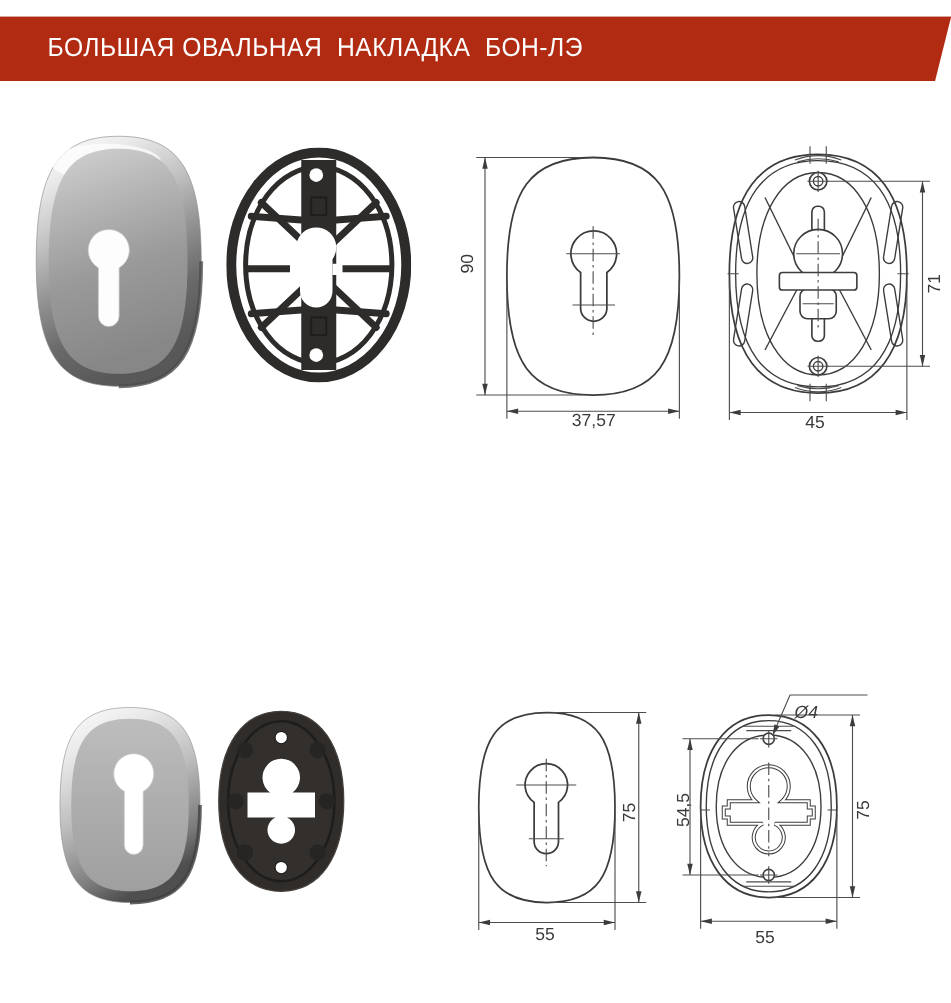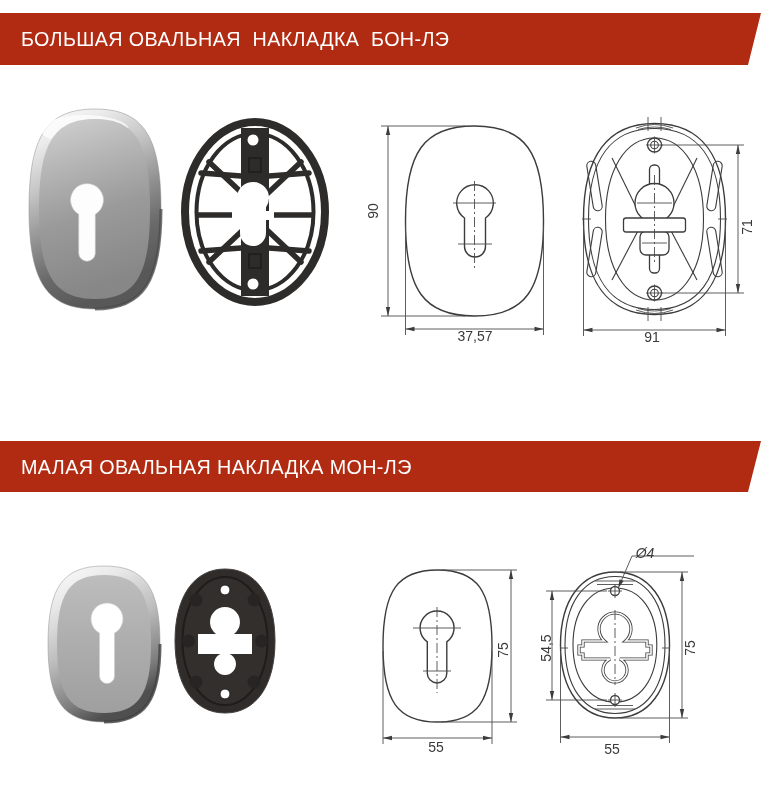--- a/index.html
+++ b/index.html
@@ -1,20 +1,20 @@
 <!DOCTYPE html>
 <html><head>
 <meta charset="utf-8">
 <style>
   html,body{margin:0;padding:0;background:#fff;}
   .page{position:relative;width:761px;height:802px;background:#fff;overflow:hidden;
         font-family:"Liberation Sans",sans-serif;}
   .banner{position:absolute;left:0;width:761px;background:#b02b11;
           clip-path:polygon(0 0,100% 0,calc(100% - 13px) 100%,0 100%);
-          display:flex;align-items:center;padding-left:21px;box-sizing:border-box;}
+          display:flex;align-items:center;padding-left:38px;box-sizing:border-box;}
   .banner-title{color:#ffffff;font-size:21px;letter-spacing:.4px;white-space:pre;
           transform:scaleX(.94);transform-origin:left center;}
   svg{position:absolute;}
   .dim{position:absolute;font-size:14px;color:#3a3a3a;white-space:nowrap;
        transform:translate(-50%,-50%);}
   .dim.v{transform:translate(-50%,-50%) rotate(-90deg);}
   .dim.i{font-style:italic;}
   
   .ol{fill:none;stroke:#3c3c3c;stroke-width:1.4;}
   .wh{fill:#ffffff;stroke:#3c3c3c;stroke-width:1.3;}
@@ -170,23 +170,20 @@
     </g>
     <g>
       <line class="tl" x1="25.5" y1="122" x2="25.5" y2="233"></line>
       <line class="tl" x1="167.5" y1="122" x2="167.5" y2="233"></line>
       <line class="tl" x1="25.5" y1="227" x2="167.5" y2="227"></line>
       <polygon class="ar" points="25.5,227 34.5,224.8 34.5,229.2"></polygon>
       <polygon class="ar" points="167.5,227 158.5,224.8 158.5,229.2"></polygon>
     </g>
   </svg>
 
-  <div class="banner" style="top:441px;height:51px;">
-    <span class="banner-title">МАЛАЯ ОВАЛЬНАЯ НАКЛАДКА МОН-ЛЭ</span>
-  </div>
 
   <svg style="left:45px;top:563px;" width="120" height="162" viewBox="0 0 120 162">
     <defs>
       <linearGradient id="p3o" x1="0" y1="0" x2="0.4" y2="1">
         <stop offset="0" stop-color="#ffffff"></stop>
           <stop offset=".25" stop-color="#e8e8e8"></stop>
         <stop offset=".55" stop-color="#bdbdbd"></stop>
           <stop offset=".85" stop-color="#7d7d7d"></stop>
         <stop offset="1" stop-color="#4f4f4f"></stop>
       </linearGradient>
@@ -298,22 +295,22 @@
       <line class="tl" x1="134.5" y1="136" x2="134.5" y2="228"></line>
       <line class="tl" x1="25.5" y1="222" x2="134.5" y2="222"></line>
       <polygon class="ar" points="25.5,222 34.5,219.8 34.5,224.2"></polygon>
       <polygon class="ar" points="134.5,222 125.5,219.8 125.5,224.2"></polygon>
     </g>
   </svg>
 
   <span class="dim v" style="left:373px;top:211px;">90</span>
   <span class="dim" style="left:475px;top:336px;">37,57</span>
   <span class="dim v" style="left:747px;top:227px;">71</span>
-  <span class="dim" style="left:652px;top:337px;">91</span>
+  <span class="dim" style="left:652px;top:337px;">45</span>
 
   <span class="dim v" style="left:503px;top:650px;">75</span>
   <span class="dim" style="left:436px;top:747px;">55</span>
   <span class="dim v" style="left:546px;top:648px;">54,5</span>
   <span class="dim v" style="left:690px;top:648px;">75</span>
   <span class="dim" style="left:612px;top:749px;">55</span>
-  <span class="dim i" style="left:645px;top:553px;">Ø4</span>
+  <span class="dim i" style="left:645px;top:569px;">Ø4</span>
 
 </div>
 
 </body></html>

